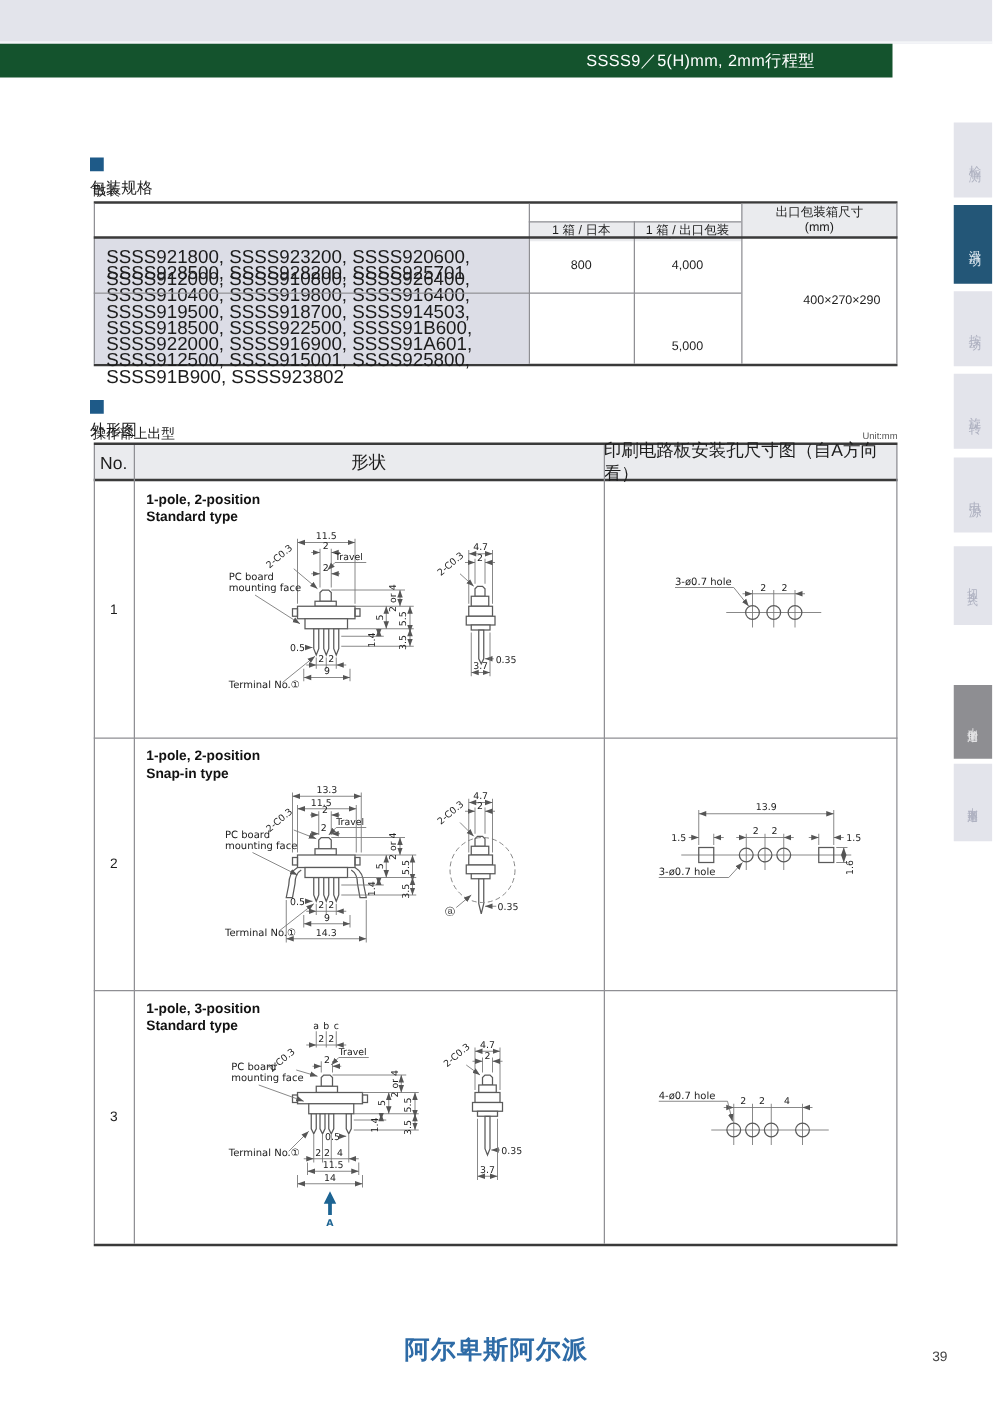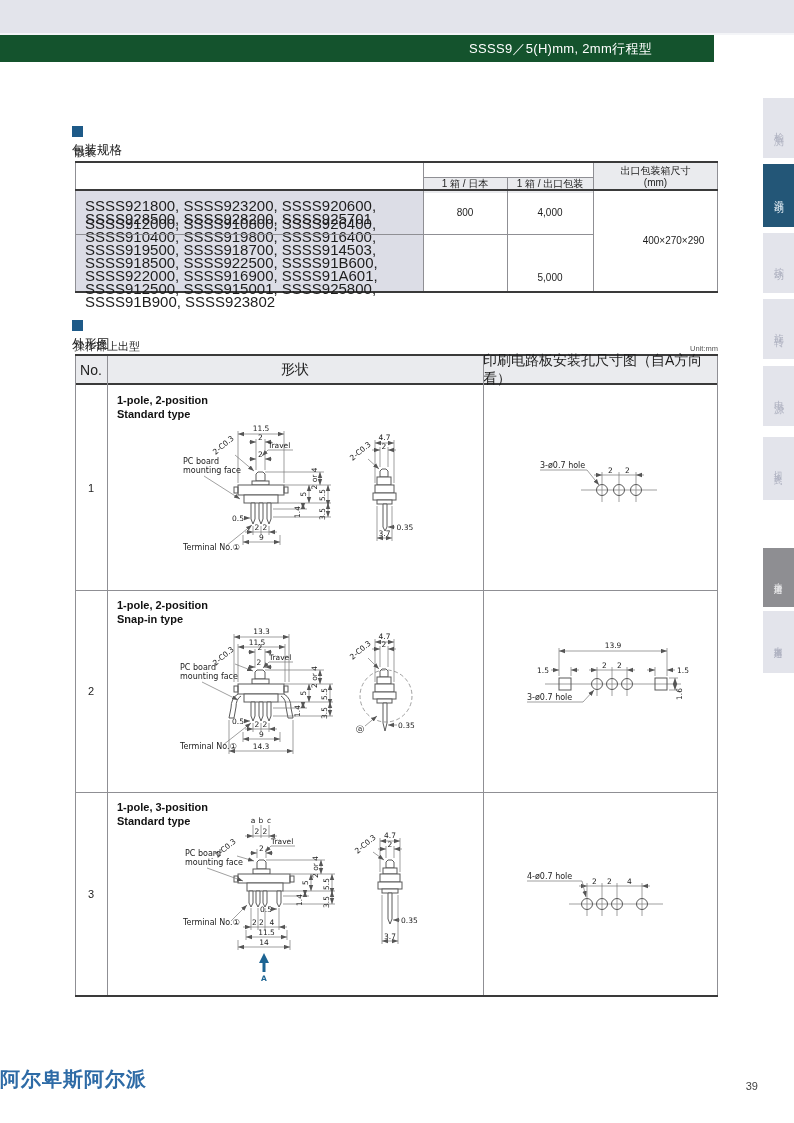--- a/index.html
+++ b/index.html
@@ -47,21 +47,21 @@
 
   
   .tab{position:absolute;left:763px;width:31px;display:flex;align-items:center;justify-content:center;
        writing-mode:vertical-rl;text-orientation:upright;letter-spacing:4px;font-size:10px;
        background:#e3e4eb;color:#aeb1c0;}
   .tab.small{font-size:8.5px;letter-spacing:1px;}
   .tab.active{background:#235677;color:#dbe6ee;}
   .tab.graysel{background:#8e8e92;color:#e4e4e6;}
 
   
-  .logo{position:absolute;left:0;top:1066px;width:794px;text-align:left;
+  .logo{position:absolute;left:0;top:1066px;width:794px;text-align:center;
         font-size:20px;font-weight:bold;color:#2e6ba6;letter-spacing:1px;}
   .pageno{position:absolute;right:36px;top:1080px;font-size:11px;color:#444;}
 </style>
 </head>
 <body>
 
 <svg width="0" height="0" style="position:absolute">
   <defs>
     <marker id="ae" markerWidth="7" markerHeight="6" refX="6" refY="2.5" orient="auto" markerUnits="userSpaceOnUse">
       <path d="M0,0.3 L6,2.5 L0,4.7 Z" fill="#555"></path>

